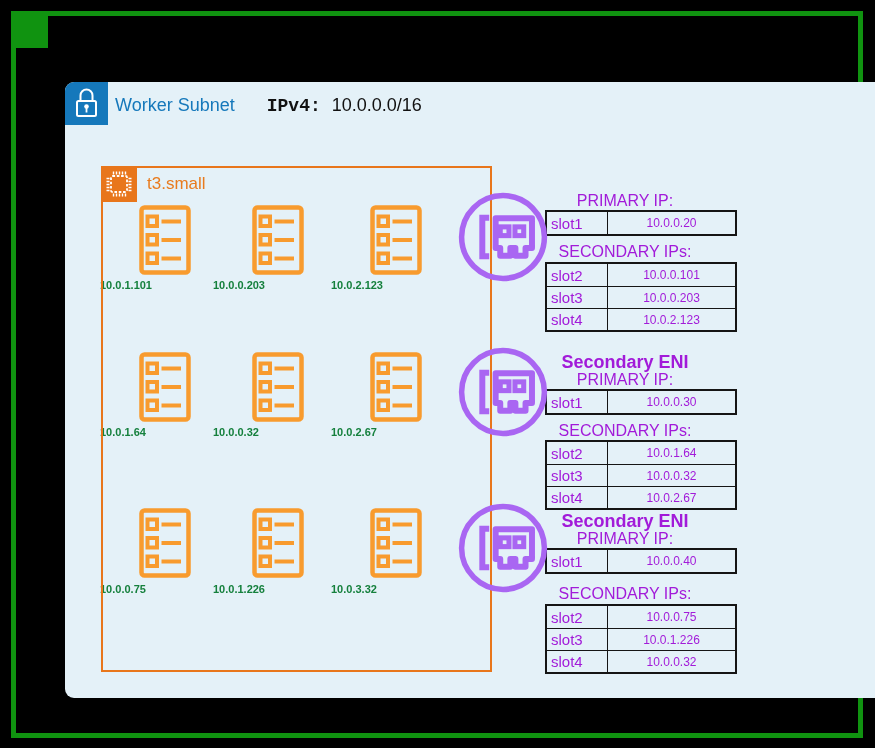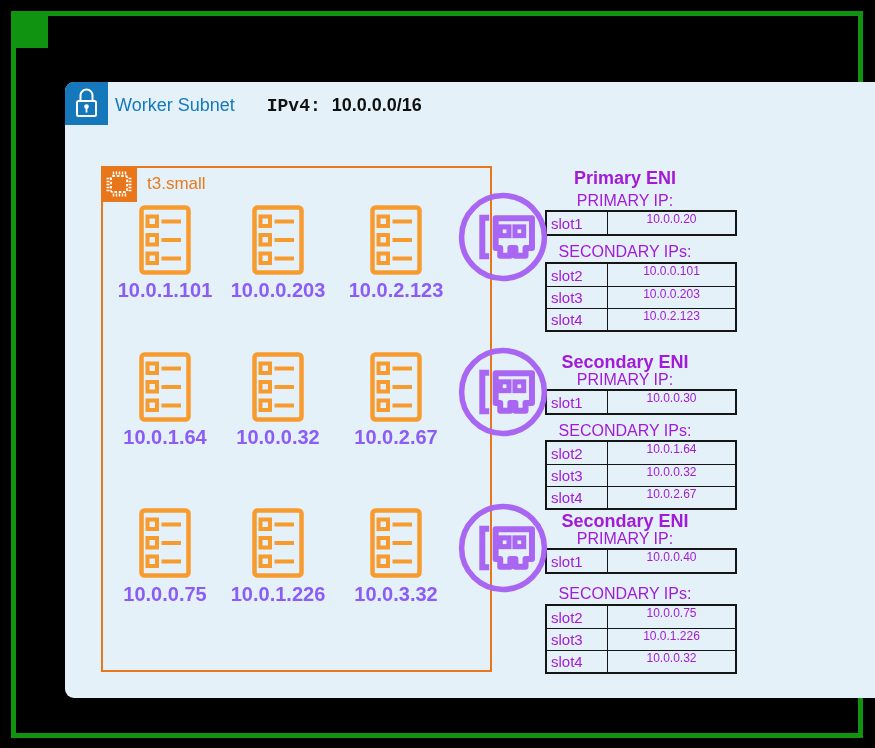--- a/index.html
+++ b/index.html
@@ -10,36 +10,36 @@
   .corner{position:absolute;left:11px;top:11px;width:37px;height:37px;background:#109310;}
   .panel{position:absolute;left:65px;top:82px;width:819px;height:616px;
          background:#E4F1F8;border-radius:9px;}
   .locktile{position:absolute;left:0;top:0;width:43px;height:43px;background:#1578BB;
             border-radius:9px 0 0 0;display:flex;align-items:center;justify-content:center;}
   .hdr{position:absolute;left:50px;top:11px;height:24px;display:flex;align-items:center;
        font-size:18px;white-space:nowrap;}
   .hdr-title{color:#1578BB;font-weight:500;}
   .hdr-ipv4{margin-left:32px;color:#111;}
   .hdr-ipv4 .lbl{font-weight:bold;font-family:Liberation Mono, monospace;}
-  .hdr-ipv4 .val{font-weight:bold;margin-left:6px;}
+  .hdr-ipv4 .val{font-weight:normal;margin-left:6px;}
   .ibox{position:absolute;left:36px;top:84px;width:391px;height:506px;
         border:2px solid #E8761B;box-sizing:border-box;z-index:1;}
   .chiptile{position:absolute;left:36px;top:84px;width:36px;height:36px;background:#E8761B;
             display:flex;align-items:center;justify-content:center;z-index:2;}
   .ilabel{position:absolute;left:82px;top:92px;font-size:17px;color:#E87B1E;z-index:2;}
   .pod{position:absolute;width:52px;height:70px;}
-  .podlabel{position:absolute;width:130px;text-align:center;font-size:20px;font-weight:bold;
-            color:#8b5cf6;}
+  .podlabel{position:absolute;width:130px;text-align:left;font-size:11px;font-weight:bold;
+            color:#15803d;}
   .eni-circle{position:absolute;left:392px;width:92px;height:92px;z-index:5;}
   .eni-head{position:absolute;left:460px;width:200px;text-align:center;white-space:nowrap;}
   .eni-title{font-size:18px;font-weight:bold;color:#A21BD9;}
   .eni-sub{font-size:16px;color:#A21BD9;}
   .tbl{position:absolute;left:480px;width:192px;border:2px solid #151515;
        box-sizing:border-box;background:transparent;z-index:2;}
-  .trow{display:flex;height:22px;box-sizing:border-box;align-items:flex-start;}
+  .trow{display:flex;height:22px;box-sizing:border-box;align-items:center;}
   .trow + .trow{border-top:1.5px solid #151515;}
   .cslot{width:61px;box-sizing:border-box;border-right:1.5px solid #151515;height:100%;
          display:flex;align-items:center;padding-left:4px;font-size:15px;color:#A21BD9;}
   .cip{flex:1;text-align:center;font-size:12px;color:#A21BD9;}
   svg{display:block;}
 </style>
 </head>
 <body>
 
 <div class="canvas">
@@ -225,21 +225,20 @@
     <svg class="eni-circle" style="top:420px" viewBox="0 0 100 100">
         <g fill="none" stroke="#A966F2">
           <circle cx="50" cy="50" r="45" stroke-width="6"></circle>
           <path d="M35 29 H27.5 V71 H35" stroke-width="6.5"></path>
           <path d="M42 29.5 H81.5 V62 H74.5 V70.5 H63.5 V62 H58 V70.5 H47 V62 H42 Z" stroke-width="6.5" stroke-linejoin="round"></path>
           <rect x="47" y="39" width="9.5" height="9.5" stroke-width="5.5"></rect>
           <rect x="63" y="39" width="9.5" height="9.5" stroke-width="5.5"></rect>
         </g>
       </svg>
 
-    <div class="eni-head eni-title" style="top:86px">Primary ENI</div>
     <div class="eni-head eni-sub" style="top:110px">PRIMARY IP:</div>
     <div class="tbl" style="top:128px">
       <div class="trow">
         <div class="cslot">slot1</div>
         <div class="cip">10.0.0.20</div>
       </div>
     </div>
     <div class="eni-head eni-sub" style="top:161px">SECONDARY IPs:</div>
     <div class="tbl" style="top:180px">
       <div class="trow">

